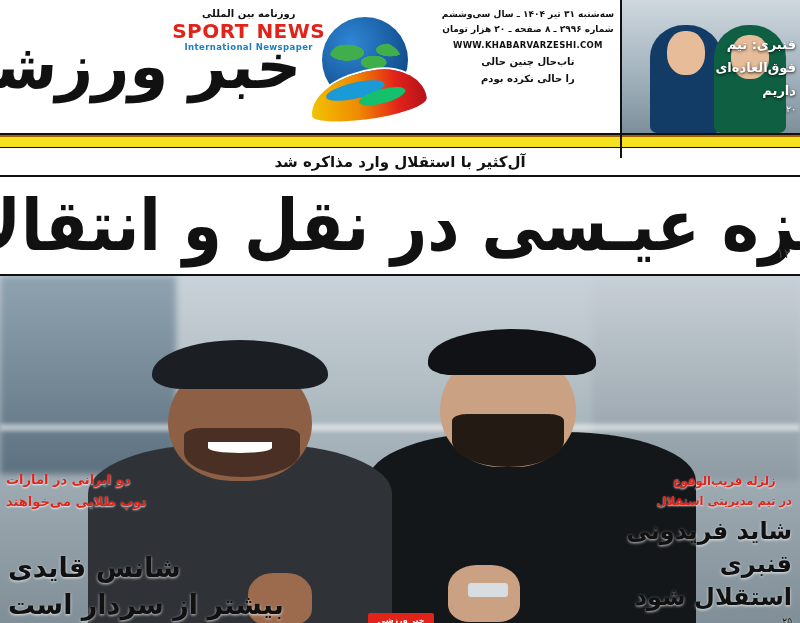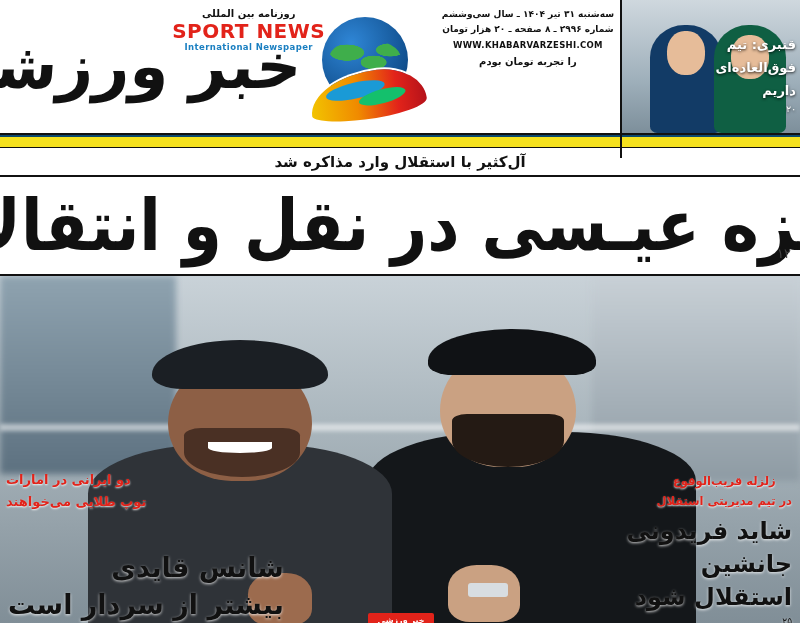--- a/index.html
+++ b/index.html
@@ -152,21 +152,21 @@
     font-size: 13px; font-weight: bold;
     line-height: 1.75;
     text-shadow: 0 1px 3px rgba(0,0,0,.85);
     text-align: right;
     padding-left: 40px;
   }
   .mh-right .cap .small { font-size: 9px; font-weight: normal; }
 
   
   .kicker-wrap {
-    border-top: 2px solid #0c4a6e;
+    border-top: 2px solid #a16207;
     border-bottom: 2px solid #111;
   }
   .kicker-yellow {
     height: 11px;
     background: #f5e11e;
     border-bottom: 1px solid #111;
   }
   .kicker-bar {
     height: 27px;
     background: #ffffff;
@@ -308,21 +308,21 @@
     line-height: 1.75;
     text-align: center;
     text-shadow: 0 1px 2px rgba(255,255,255,.9);
   }
   
   .photo .bl-head {
     position: absolute; left: 8px; bottom: 6px;
     color: #111;
     font-size: 27px; font-weight: bold;
     line-height: 1.35;
-    text-align: right;
+    text-align: left;
     text-shadow: 0 1px 3px rgba(255,255,255,.8);
   }
   
   .photo .br-head {
     position: absolute; right: 8px; bottom: 2px;
     color: #111;
     font-size: 24px; font-weight: bold;
     line-height: 1.38;
     text-align: right;
     text-shadow: 0 1px 3px rgba(255,255,255,.8);
@@ -354,21 +354,22 @@
         <div>فوق‌العاده‌ای</div>
         <div>داریم</div>
         <div class="small">۲۰</div>
       </div>
     </div>
 
     <div class="mh-info" style="margin-right:178px;">
       <div class="dateline">سه‌شنبه ۳۱ تیر ۱۴۰۴ ـ سال سی‌وششم</div>
       <div class="issue">شماره ۲۹۹۶ ـ ۸ صفحه ـ ۲۰ هزار تومان</div>
       <div class="site">WWW.KHABARVARZESHI.COM</div>
-      <div class="tagline">را تجربه تومان بودم</div>
+      <div class="tagline">تاب‌حال چنین حالی</div>
+      <div class="tagline">را حالی نکرده بودم</div>
     </div>
 
     <div class="mh-center">
       <div class="mh-title">خبر ورزشی</div>
       <div class="mh-logo">
         <div class="globe"></div>
         <div class="swoosh"></div>
       </div>
       <div class="mh-sportnews">
         <div class="sn-fa">روزنامه بین المللی</div>
@@ -418,21 +419,21 @@
       <div>در تیم مدیریتی استقلال</div>
     </div>
 
     <div class="bl-head">
       <div>شانس قایدی</div>
       <div>بیشتر از سردار است</div>
     </div>
 
     <div class="br-head">
       <div>شاید فریدونی</div>
-      <div>جانشین</div>
+      <div>قنبری</div>
       <div>استقلال شود</div>
       <div style="font-size:9px;font-weight:normal;">۲۵</div>
     </div>
 
     <div class="sponsor">خبر ورزشی</div>
   </div>
 
 </div>
 
 </body></html>

